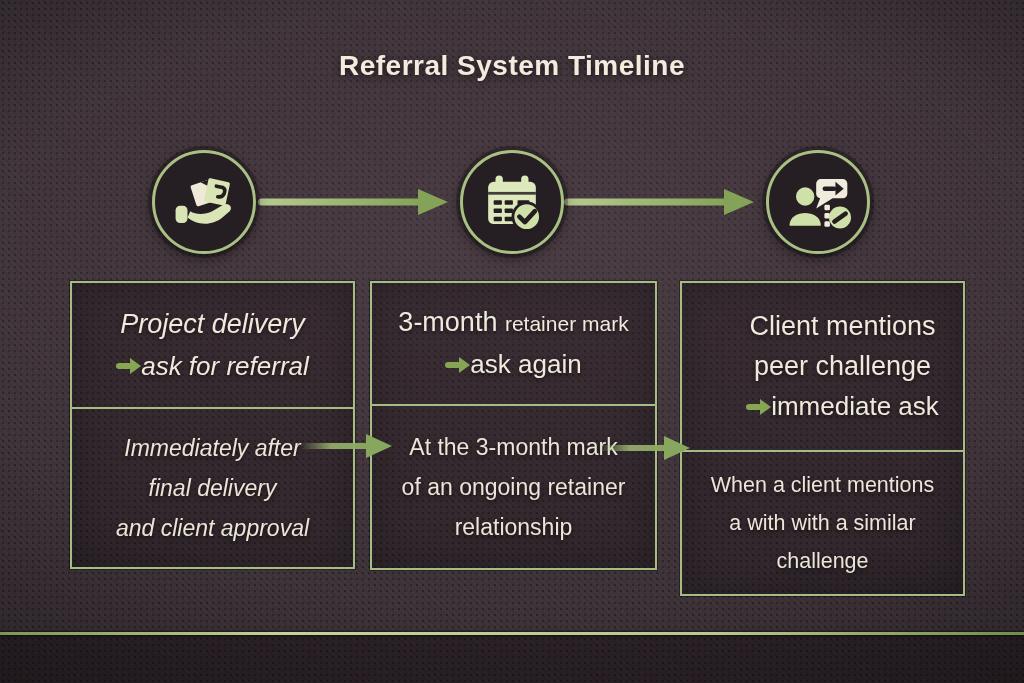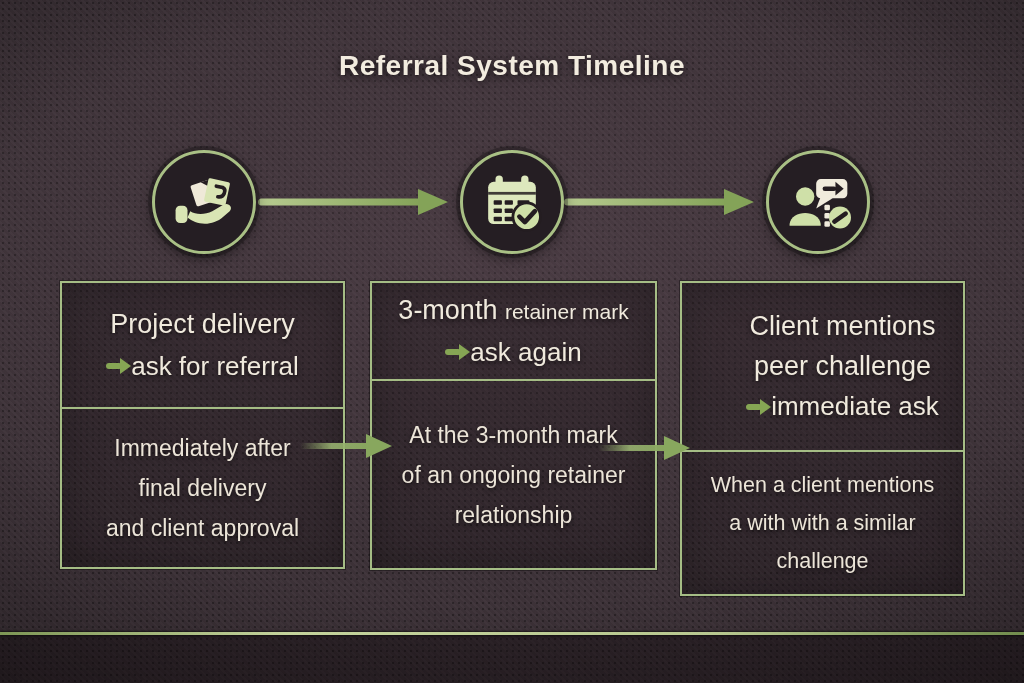--- a/index.html
+++ b/index.html
@@ -41,28 +41,28 @@
   
   .card{
     position:absolute;
     border:2px solid #a5bd85;
     background:rgba(17,11,15,0.28);
     box-shadow:0 0 0 1px rgba(0,0,0,0.35), inset 0 0 40px rgba(0,0,0,0.28);
     display:flex;flex-direction:column;
     color:#efe9dc;
     z-index:2;
   }
-  .card1{left:60px; top:281px;width:281px;height:284px;}
+  .card1{left:70px; top:281px;width:281px;height:284px;font-style:italic;}
   .card2{left:370px;top:281px;width:283px;height:285px;}
   .card3{left:680px;top:281px;width:281px;height:311px;}
   .card .top{
     display:flex;flex-direction:column;align-items:center;justify-content:center;
     gap:11px;
   }
-  .card1 .top{height:124px;} .card2 .top{height:96px;} .card3 .top{height:167px;gap:9px;padding-left:40px;}
+  .card1 .top{height:124px;} .card2 .top{height:121px;} .card3 .top{height:167px;gap:9px;padding-left:40px;}
   .card .bottom{
     flex:1;border-top:2px solid #a5bd85;
     display:flex;flex-direction:column;align-items:center;justify-content:center;
     padding:4px 20px;
   }
   .hdr{font-size:27px;color:#f0eadd;text-shadow:0 2px 5px rgba(0,0,0,0.6);}
   .hdr .small{font-size:21px;}
   .action-row{display:flex;align-items:center;font-size:26px;color:#f0eadd;text-shadow:0 2px 5px rgba(0,0,0,0.6);}
   .timing-line{font-size:23px;line-height:40px;color:#ece5d8;text-shadow:0 2px 5px rgba(0,0,0,0.6);}
   .card3 .timing-line{font-size:21.5px;line-height:38px;}

